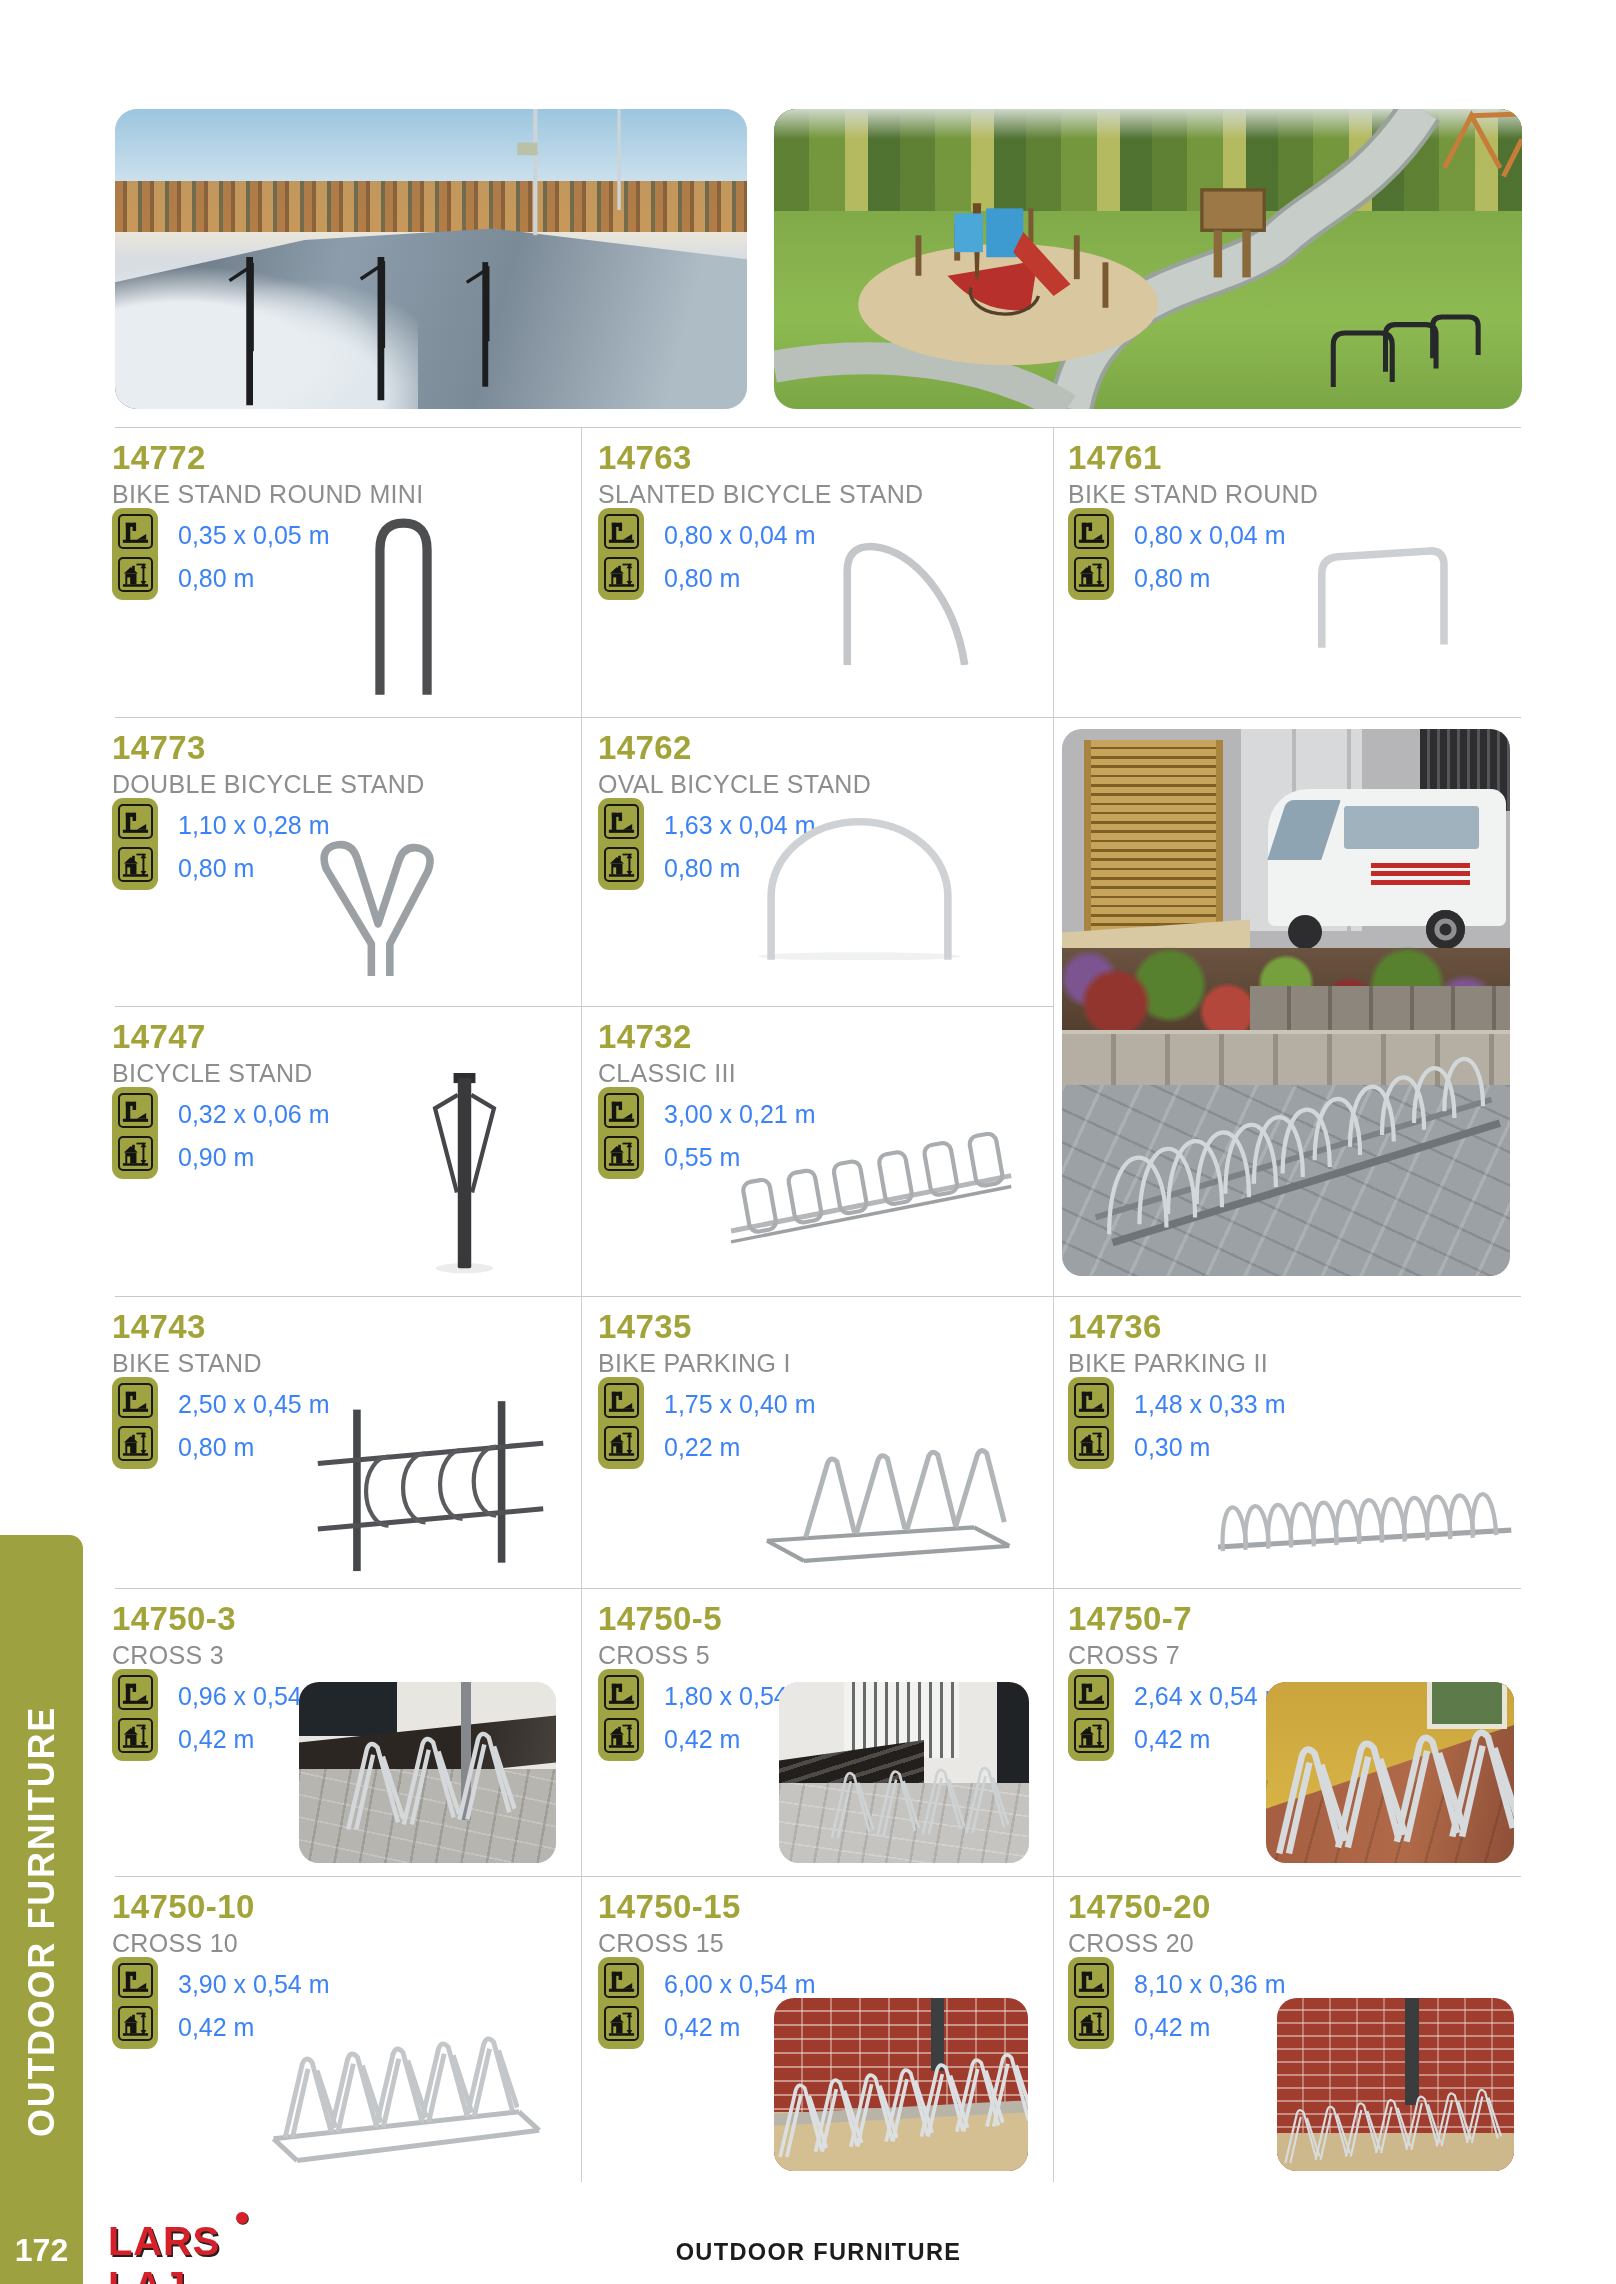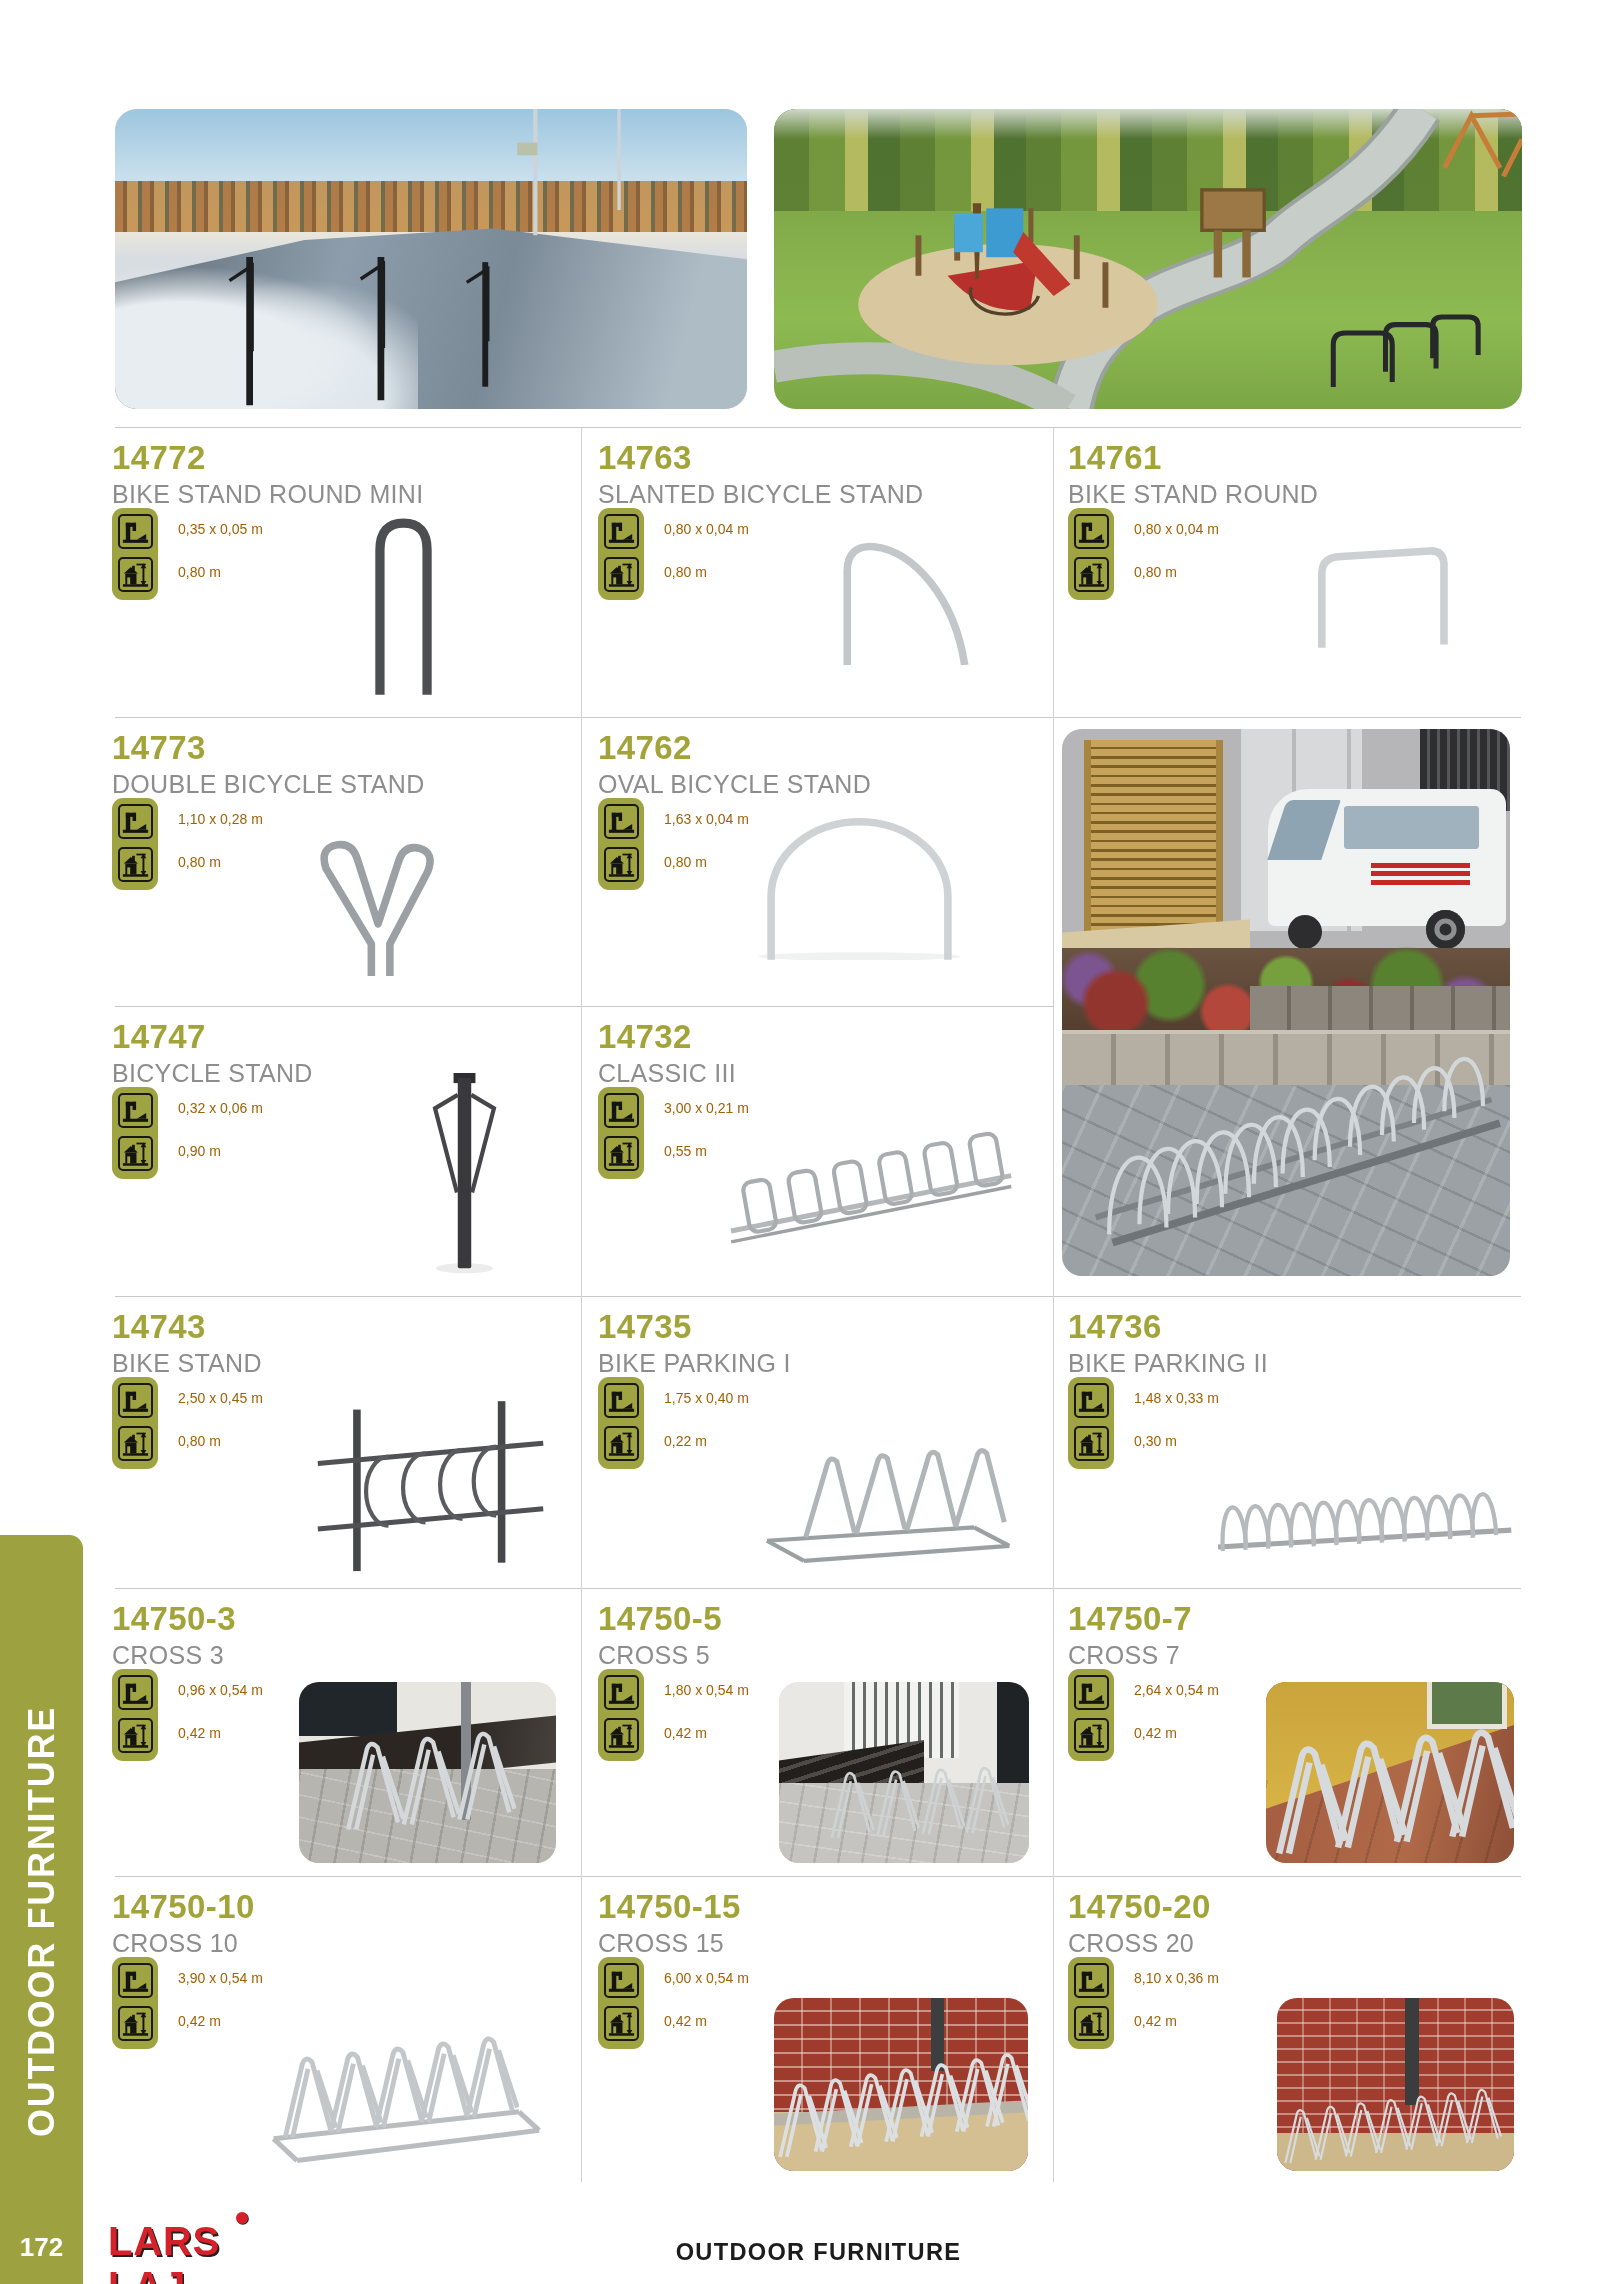--- a/index.html
+++ b/index.html
@@ -9,32 +9,32 @@
   .hline{position:absolute;height:0.8px;background:#c9c9c9}
   .vline{position:absolute;width:0.8px;background:#cfcfcf}
   
   .tile{position:absolute;width:461px;height:286px}
   .code{position:absolute;left:0;top:11.8px;font-size:33px;font-weight:bold;color:#a2a43a;letter-spacing:0.4px}
   .pname{position:absolute;left:0;top:53px;font-size:25px;color:#8d8d8d;letter-spacing:0.3px;white-space:nowrap}
   .pill{position:absolute;left:0;top:81px;width:46px;height:92px;background:#a0a342;border-radius:11px}
   .icbox{position:absolute;left:5.9px;width:35px;height:35px;border:2.5px solid #181814;border-radius:5px;box-sizing:border-box}
   .icbox svg{width:100%;height:100%;display:block}
   .ic1{top:5.9px}.ic2{top:49px}
-  .dim{position:absolute;left:66px;font-size:14px;color:#a16207;white-space:nowrap}
+  .dim{position:absolute;left:66px;font-size:25px;color:#3b82f6;white-space:nowrap}
   .d1{top:94px}.d2{top:137px}
   .art{position:absolute}
   
   .photo{position:absolute;overflow:hidden;border-radius:20px;background:#dddddd}
   .tphoto{border-radius:22px}
   .layer{position:absolute}
   
   .sidebar{position:absolute;left:0;top:1535px;width:83px;height:749px;background:#9ea13f;border-top-right-radius:13.5px}
   .side-text{position:absolute;left:50%;top:215px;height:387px;transform:translateX(-50%) rotate(180deg);
              writing-mode:vertical-rl;color:#ffffff;font-size:36px;font-weight:bold;letter-spacing:1.7px;white-space:nowrap}
-  .pagenum{position:absolute;left:0;top:697px;width:100%;text-align:center;font-size:26px;font-weight:bold;color:#ffffff}
+  .pagenum{position:absolute;left:0;top:697px;width:100%;text-align:center;font-size:32px;font-weight:bold;color:#ffffff}
   .brand{position:absolute;left:108px;top:2219px;font-size:40px;font-weight:bold;color:#d6202a;
          letter-spacing:0.8px;text-shadow:1.7px 1.7px 0 #23201d;transform:scaleY(1.08)}
   .brand-dot{position:absolute;left:128px;top:-6.7px;width:11.8px;height:11.8px;background:#d6202a;border-radius:50%;
              box-shadow:0.8px 0.8px 0 #23201d}
   .brand-wrap{position:absolute;left:108px;top:2219px;width:168px;height:51px}
   .ftitle{position:absolute;left:566px;top:2239px;width:505px;text-align:center;font-size:23.6px;
           font-weight:bold;color:#1c1c1c;letter-spacing:1.3px}
 </style>
 </head>
 <body>

